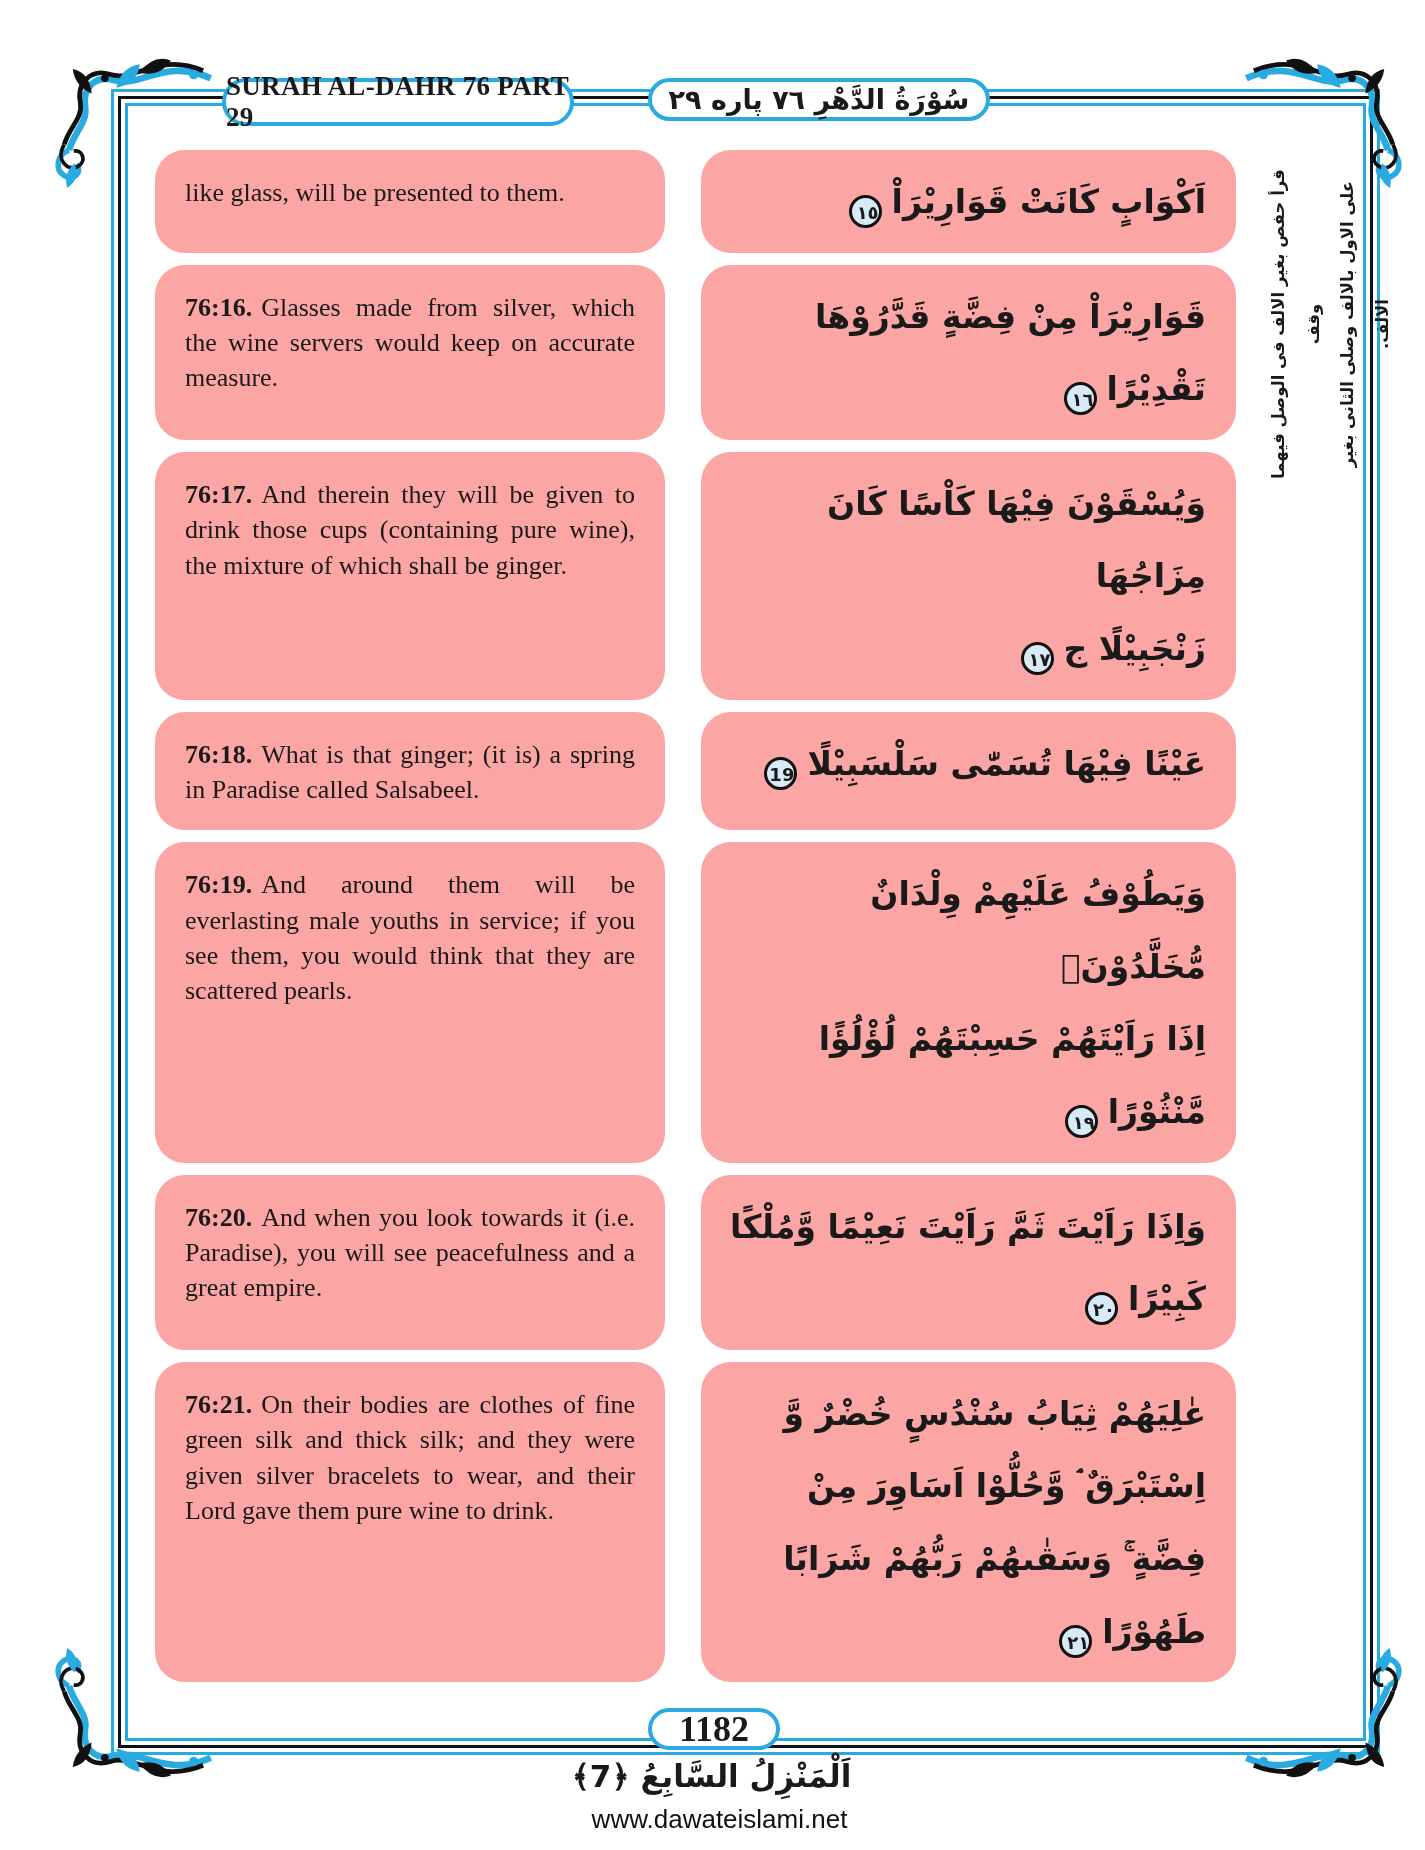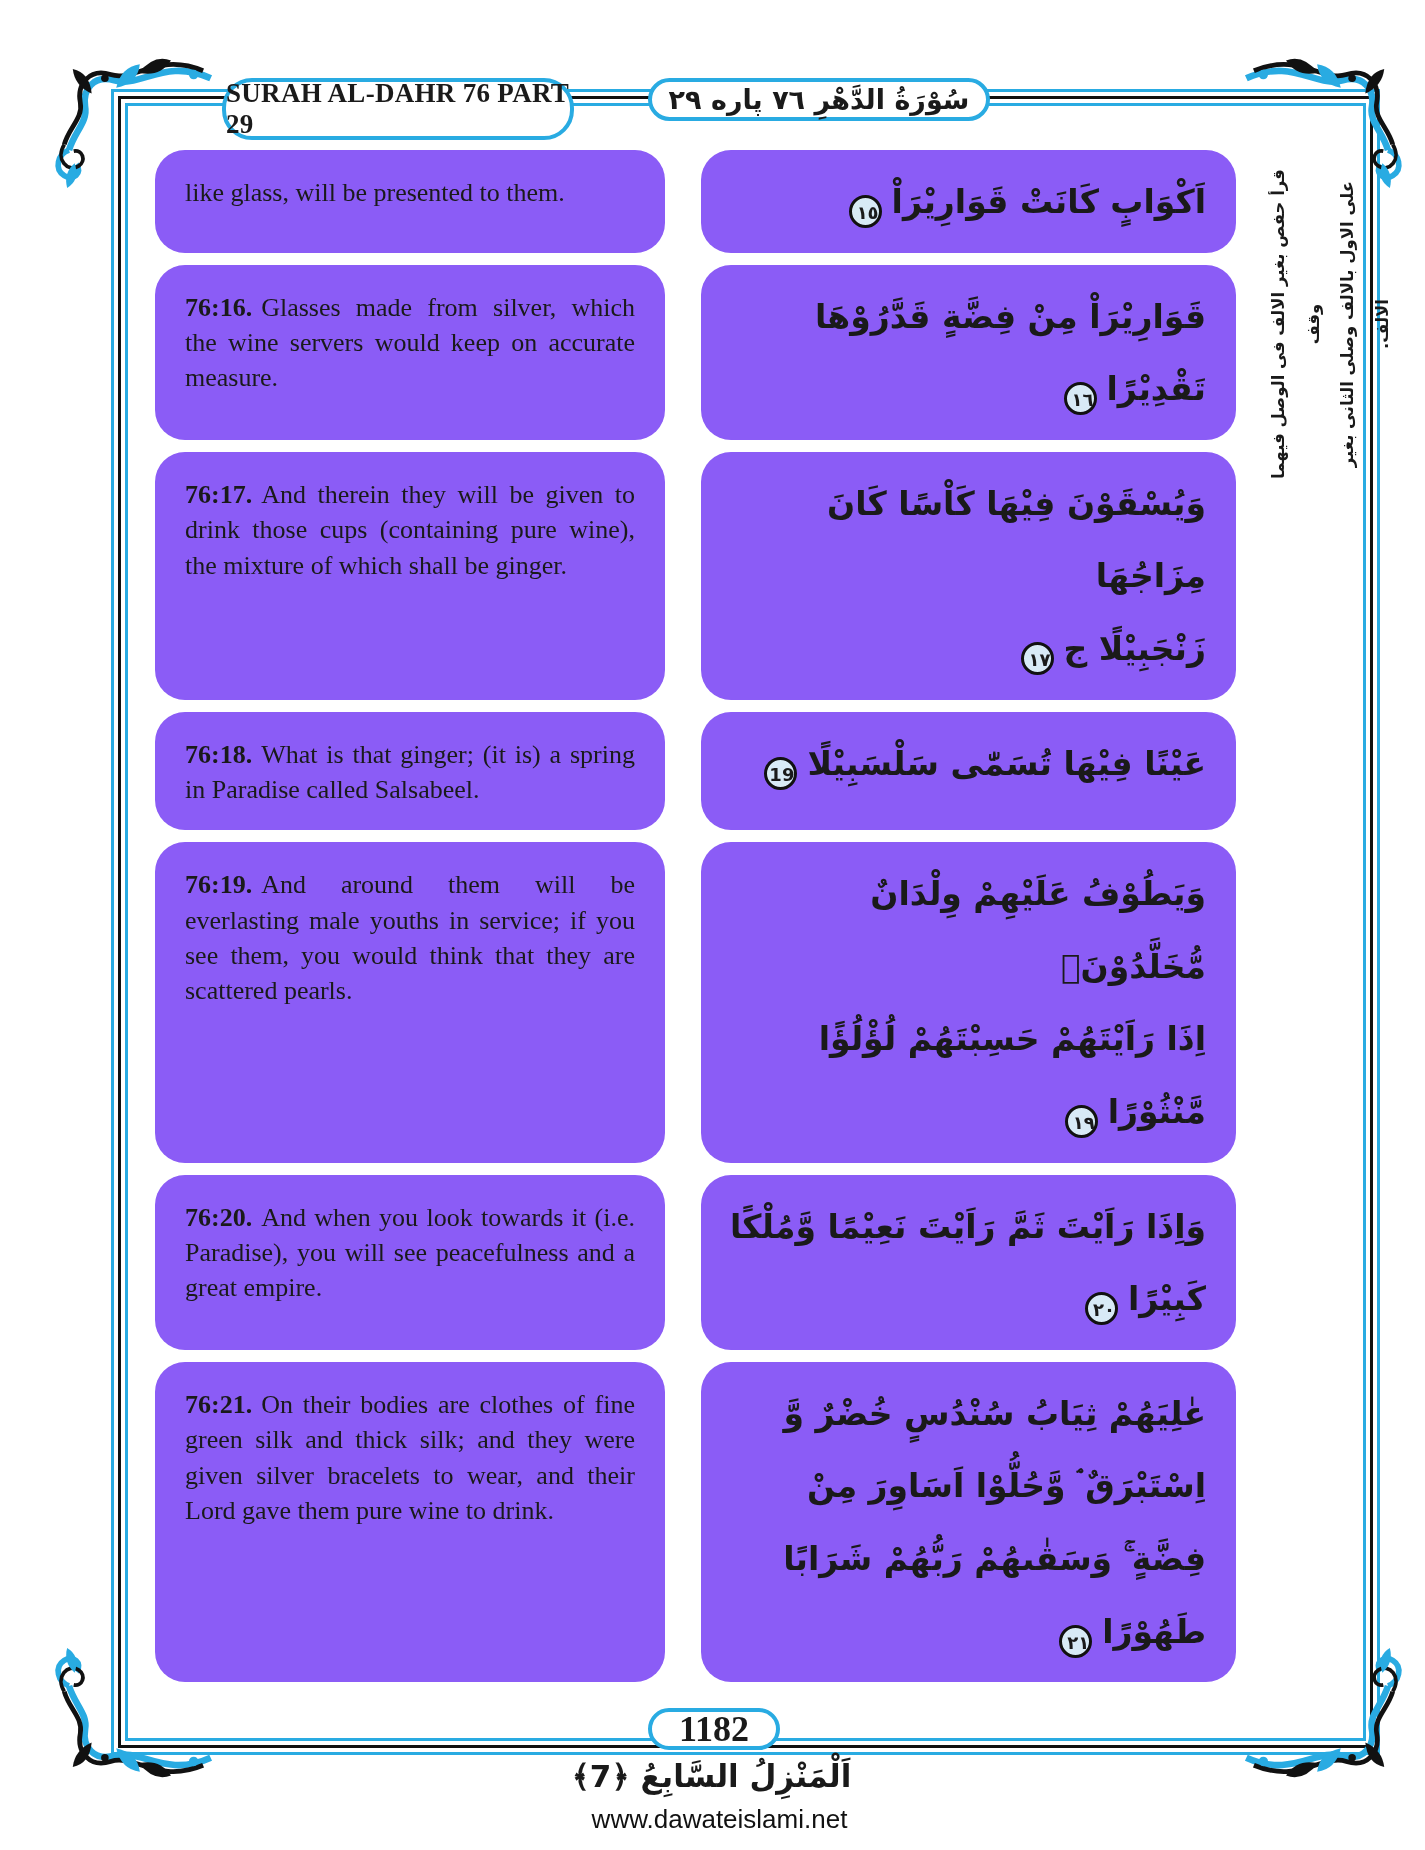--- a/index.html
+++ b/index.html
@@ -35,40 +35,40 @@
   
   .pill{
     position:absolute;
     background:#fff;
     border:4px solid #29abe2;
     border-radius:30px;
     display:flex;align-items:center;justify-content:center;
     z-index:3;
     box-sizing:border-box;
   }
-  .pill-en{left:222px;top:78px;width:352px;height:62px;
+  .pill-en{left:222px;top:78px;width:352px;height:48px;
     font-weight:bold;font-size:27px;letter-spacing:.3px;}
   .pill-ar{left:648px;top:78px;width:342px;height:43px;
     font-family:"DejaVu Sans",sans-serif;font-weight:bold;font-size:27px;direction:rtl;}
   .pill-page{left:648px;top:1708px;width:132px;height:42px;
     font-weight:bold;font-size:36px;border-radius:26px;}
 
   
   .content{
     position:absolute;left:155px;top:150px;width:1081px;z-index:1;
   }
   .row{
     display:grid;
     grid-template-columns:510px 535px;
     column-gap:36px;
     margin-bottom:12px;
     align-items:stretch;
   }
   .en-box,.ar-box{
-    background:#8b5cf6;
+    background:#fca5a5;
     border-radius:30px;
     box-sizing:border-box;
   }
   .en-box{
     padding:25px 30px 23px 30px;
   }
   .en-box p{
     margin:0;
     font-size:26px;
     line-height:1.36;

